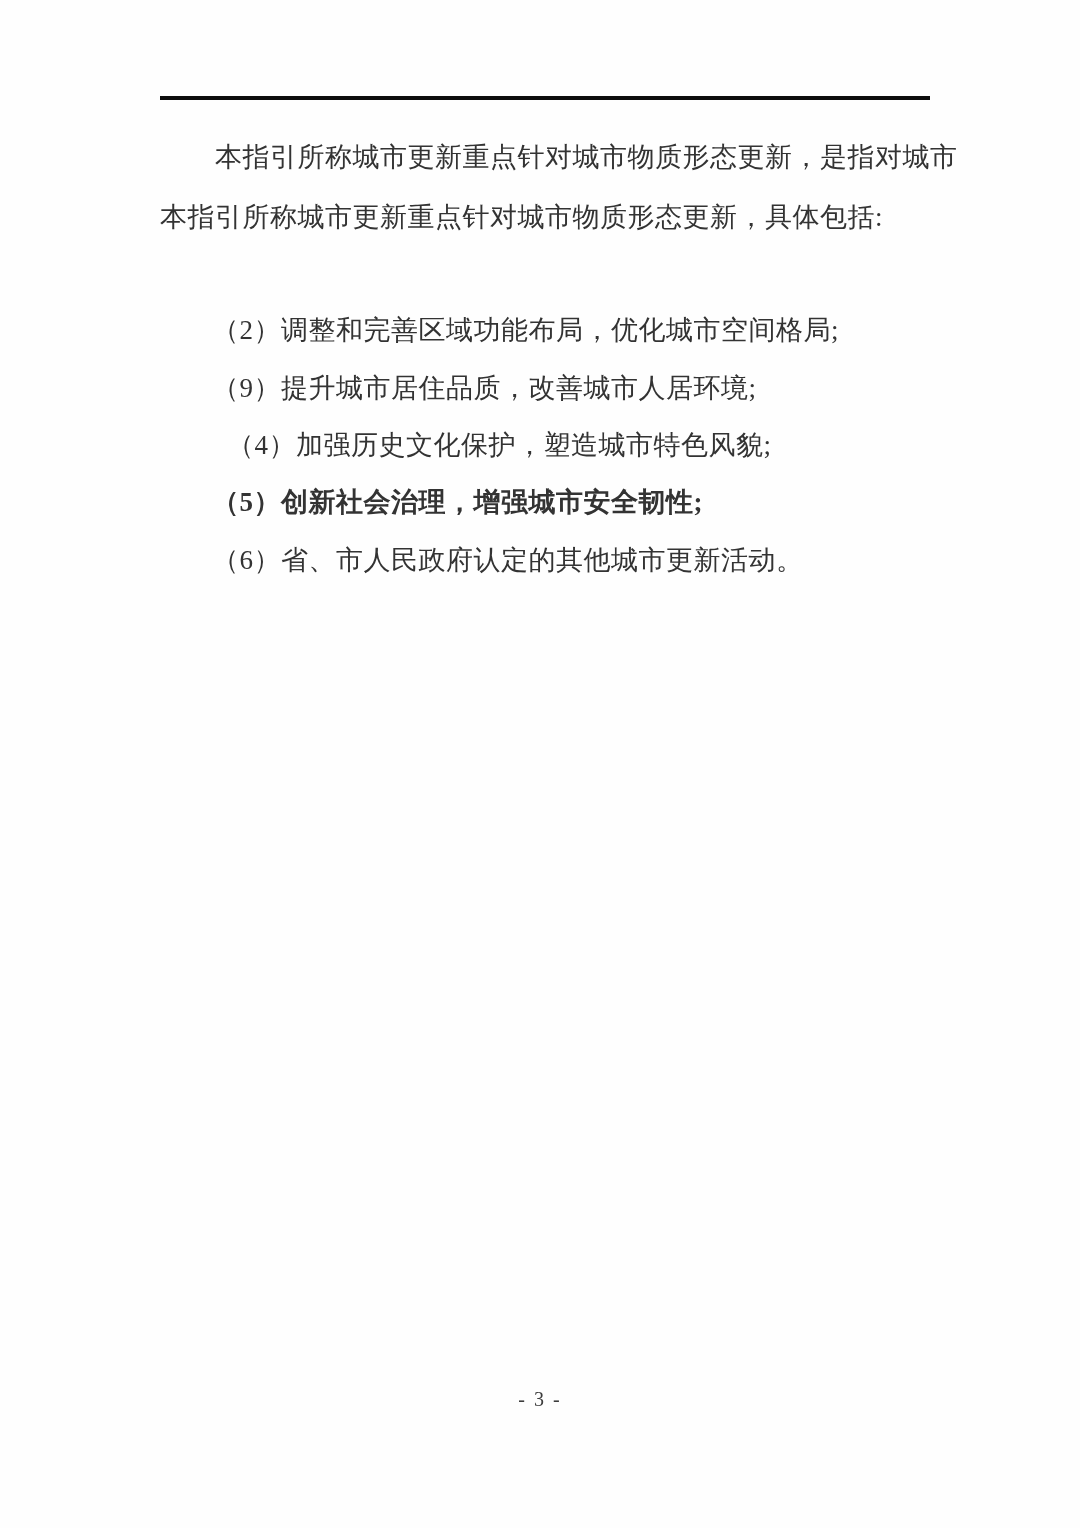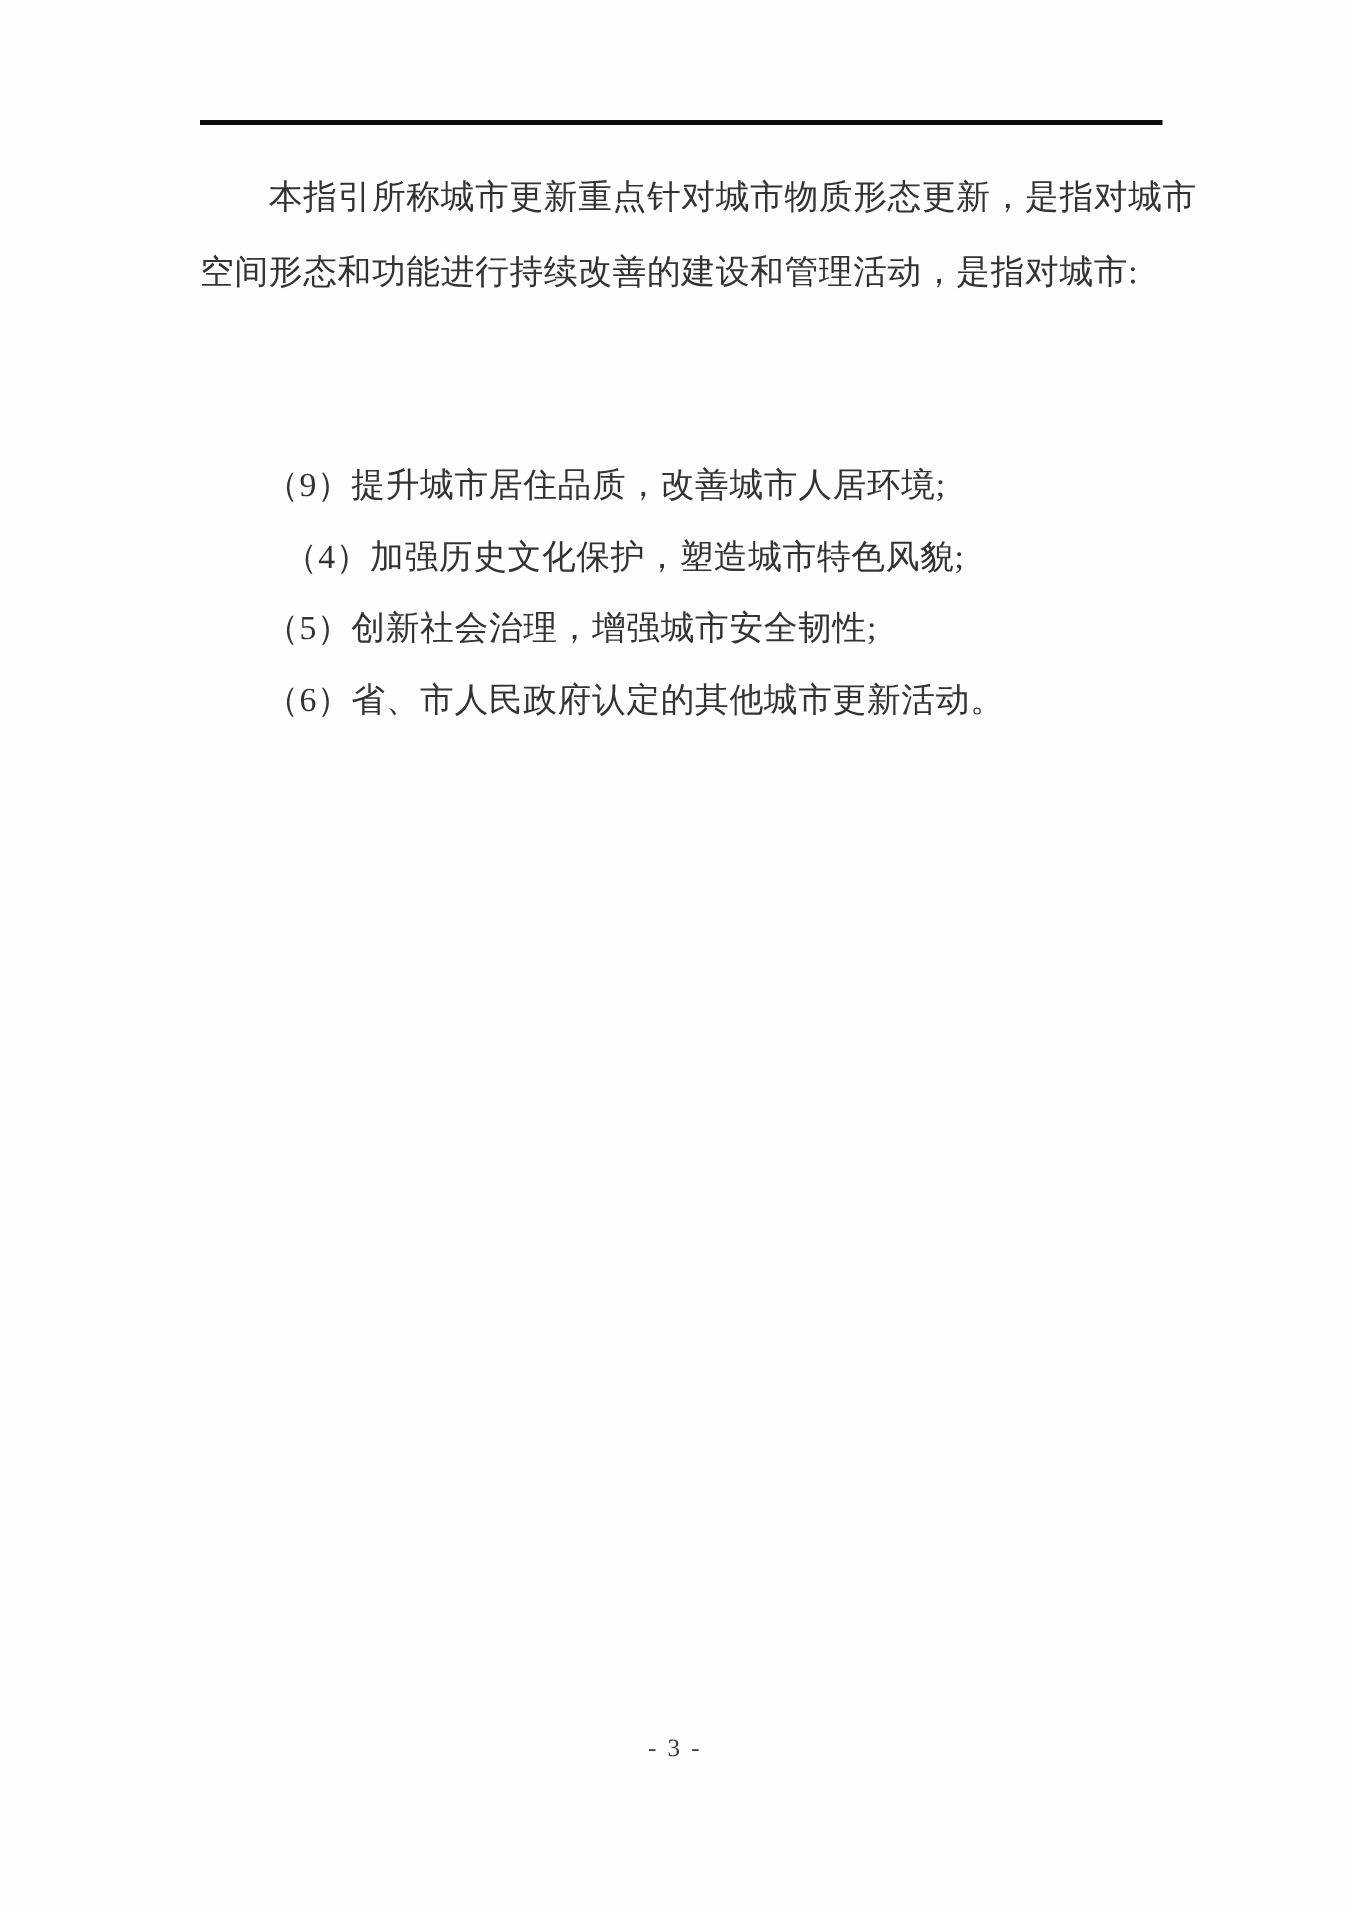--- a/index.html
+++ b/index.html
@@ -32,21 +32,21 @@
     letter-spacing: 0.5px;
     white-space: nowrap;
     color: #333333;
   }
   .para-line-1 { left: 215px; top: 140px; }
   .para-line-2 { left: 160px; top: 200px; }
   .item-0 { left: 212px; top: 255px; }
   .item-1 { left: 212px; top: 313px; }
   .item-2 { left: 212px; top: 371px; }
   .item-3 { left: 227px; top: 428px; }
-  .item-4 { left: 212px; top: 485px; }
+  .item-4 { left: 212px; top: 485px; font-weight: bold; }
   .item-5 { left: 212px; top: 543px; }
   .footer-pagenum {
     position: absolute;
     left: 0;
     top: 1388px;
     width: 100%;
     text-align: center;
     font-size: 20px;
     letter-spacing: 2px;
     color: #3c3c3c;
@@ -55,23 +55,24 @@
 </style>
 </head>
 <body>
 
 <div class="page">
 
   <div class="top-rule"></div>
 
   <div class="doc-line para-line-1">本指引所称城市更新重点针对城市物质形态更新，是指对城市</div>
 
-  <div class="doc-line para-line-2">空间形态和功能进行持续改善的建设和管理活动，是指对城市:</div>
+  <div class="doc-line para-line-2">本指引所称城市更新重点针对城市物质形态更新，具体包括:</div>
 
 
+  <div class="doc-line item-1">（2）调整和完善区域功能布局，优化城市空间格局;</div>
 
   <div class="doc-line item-2">（9）提升城市居住品质，改善城市人居环境;</div>
 
   <div class="doc-line item-3">（4）加强历史文化保护，塑造城市特色风貌;</div>
 
   <div class="doc-line item-4">（5）创新社会治理，增强城市安全韧性;</div>
 
   <div class="doc-line item-5">（6）省、市人民政府认定的其他城市更新活动。</div>
 
   <div class="footer-pagenum">- 3 -</div>

